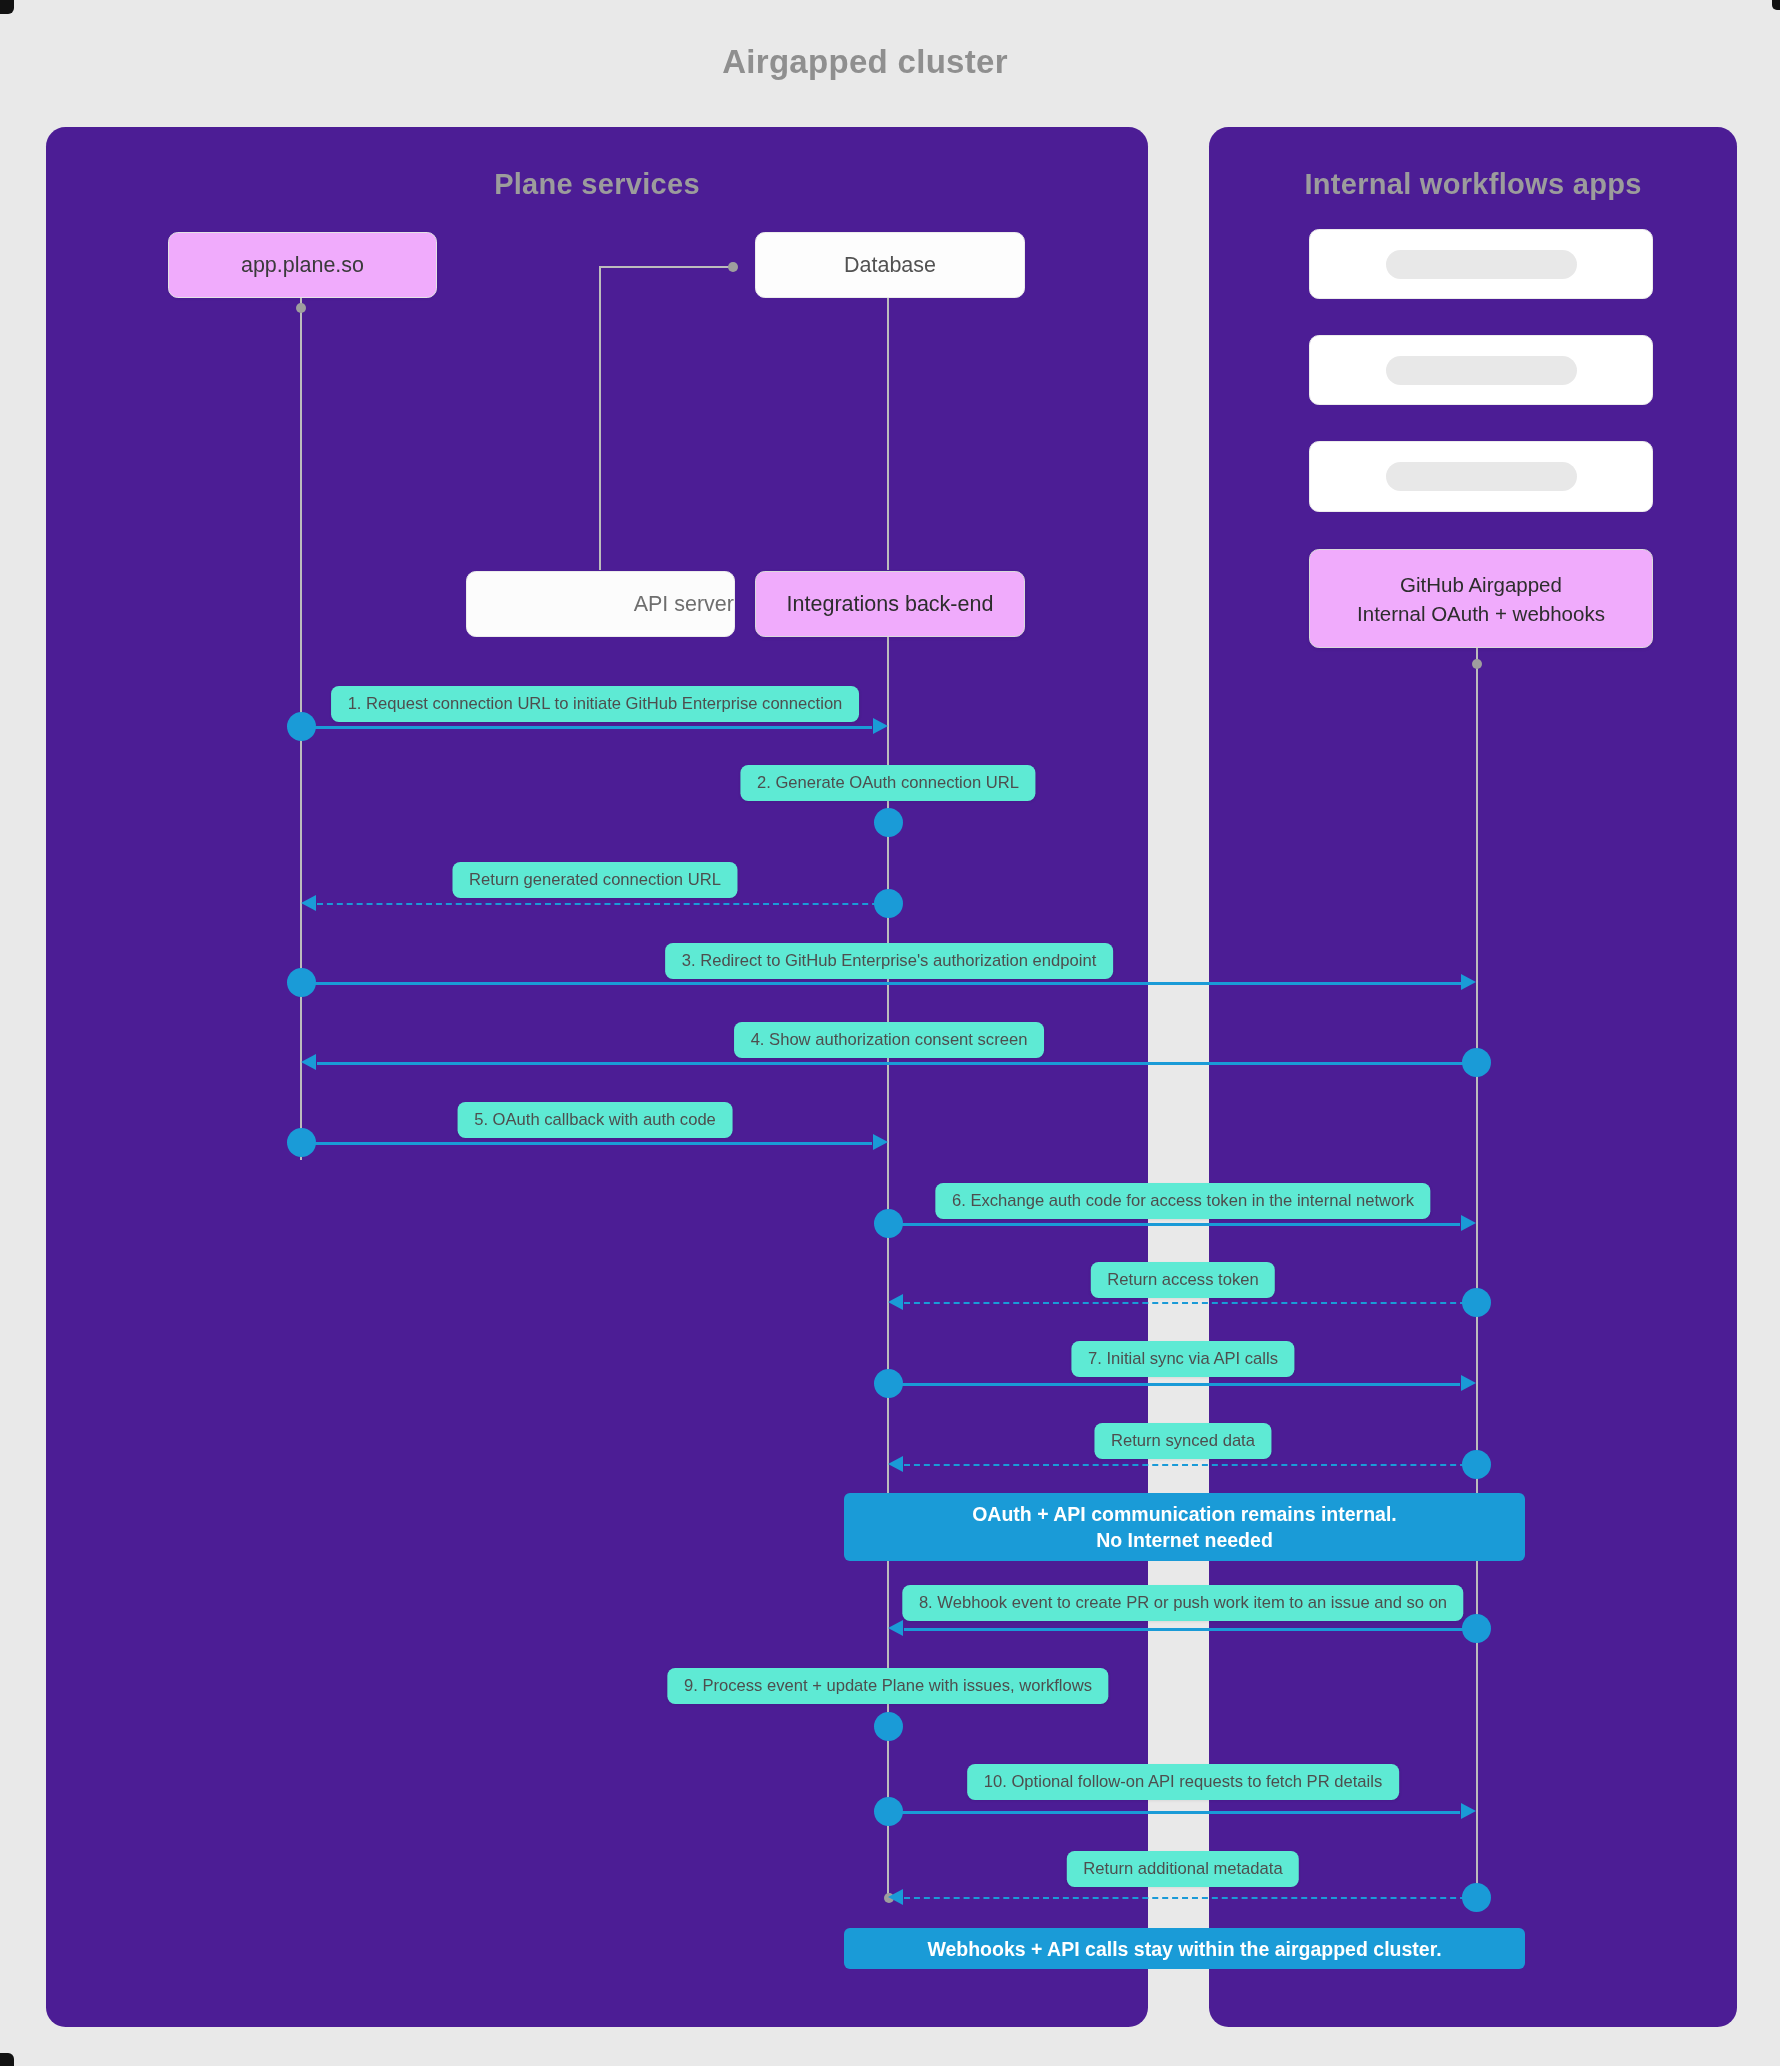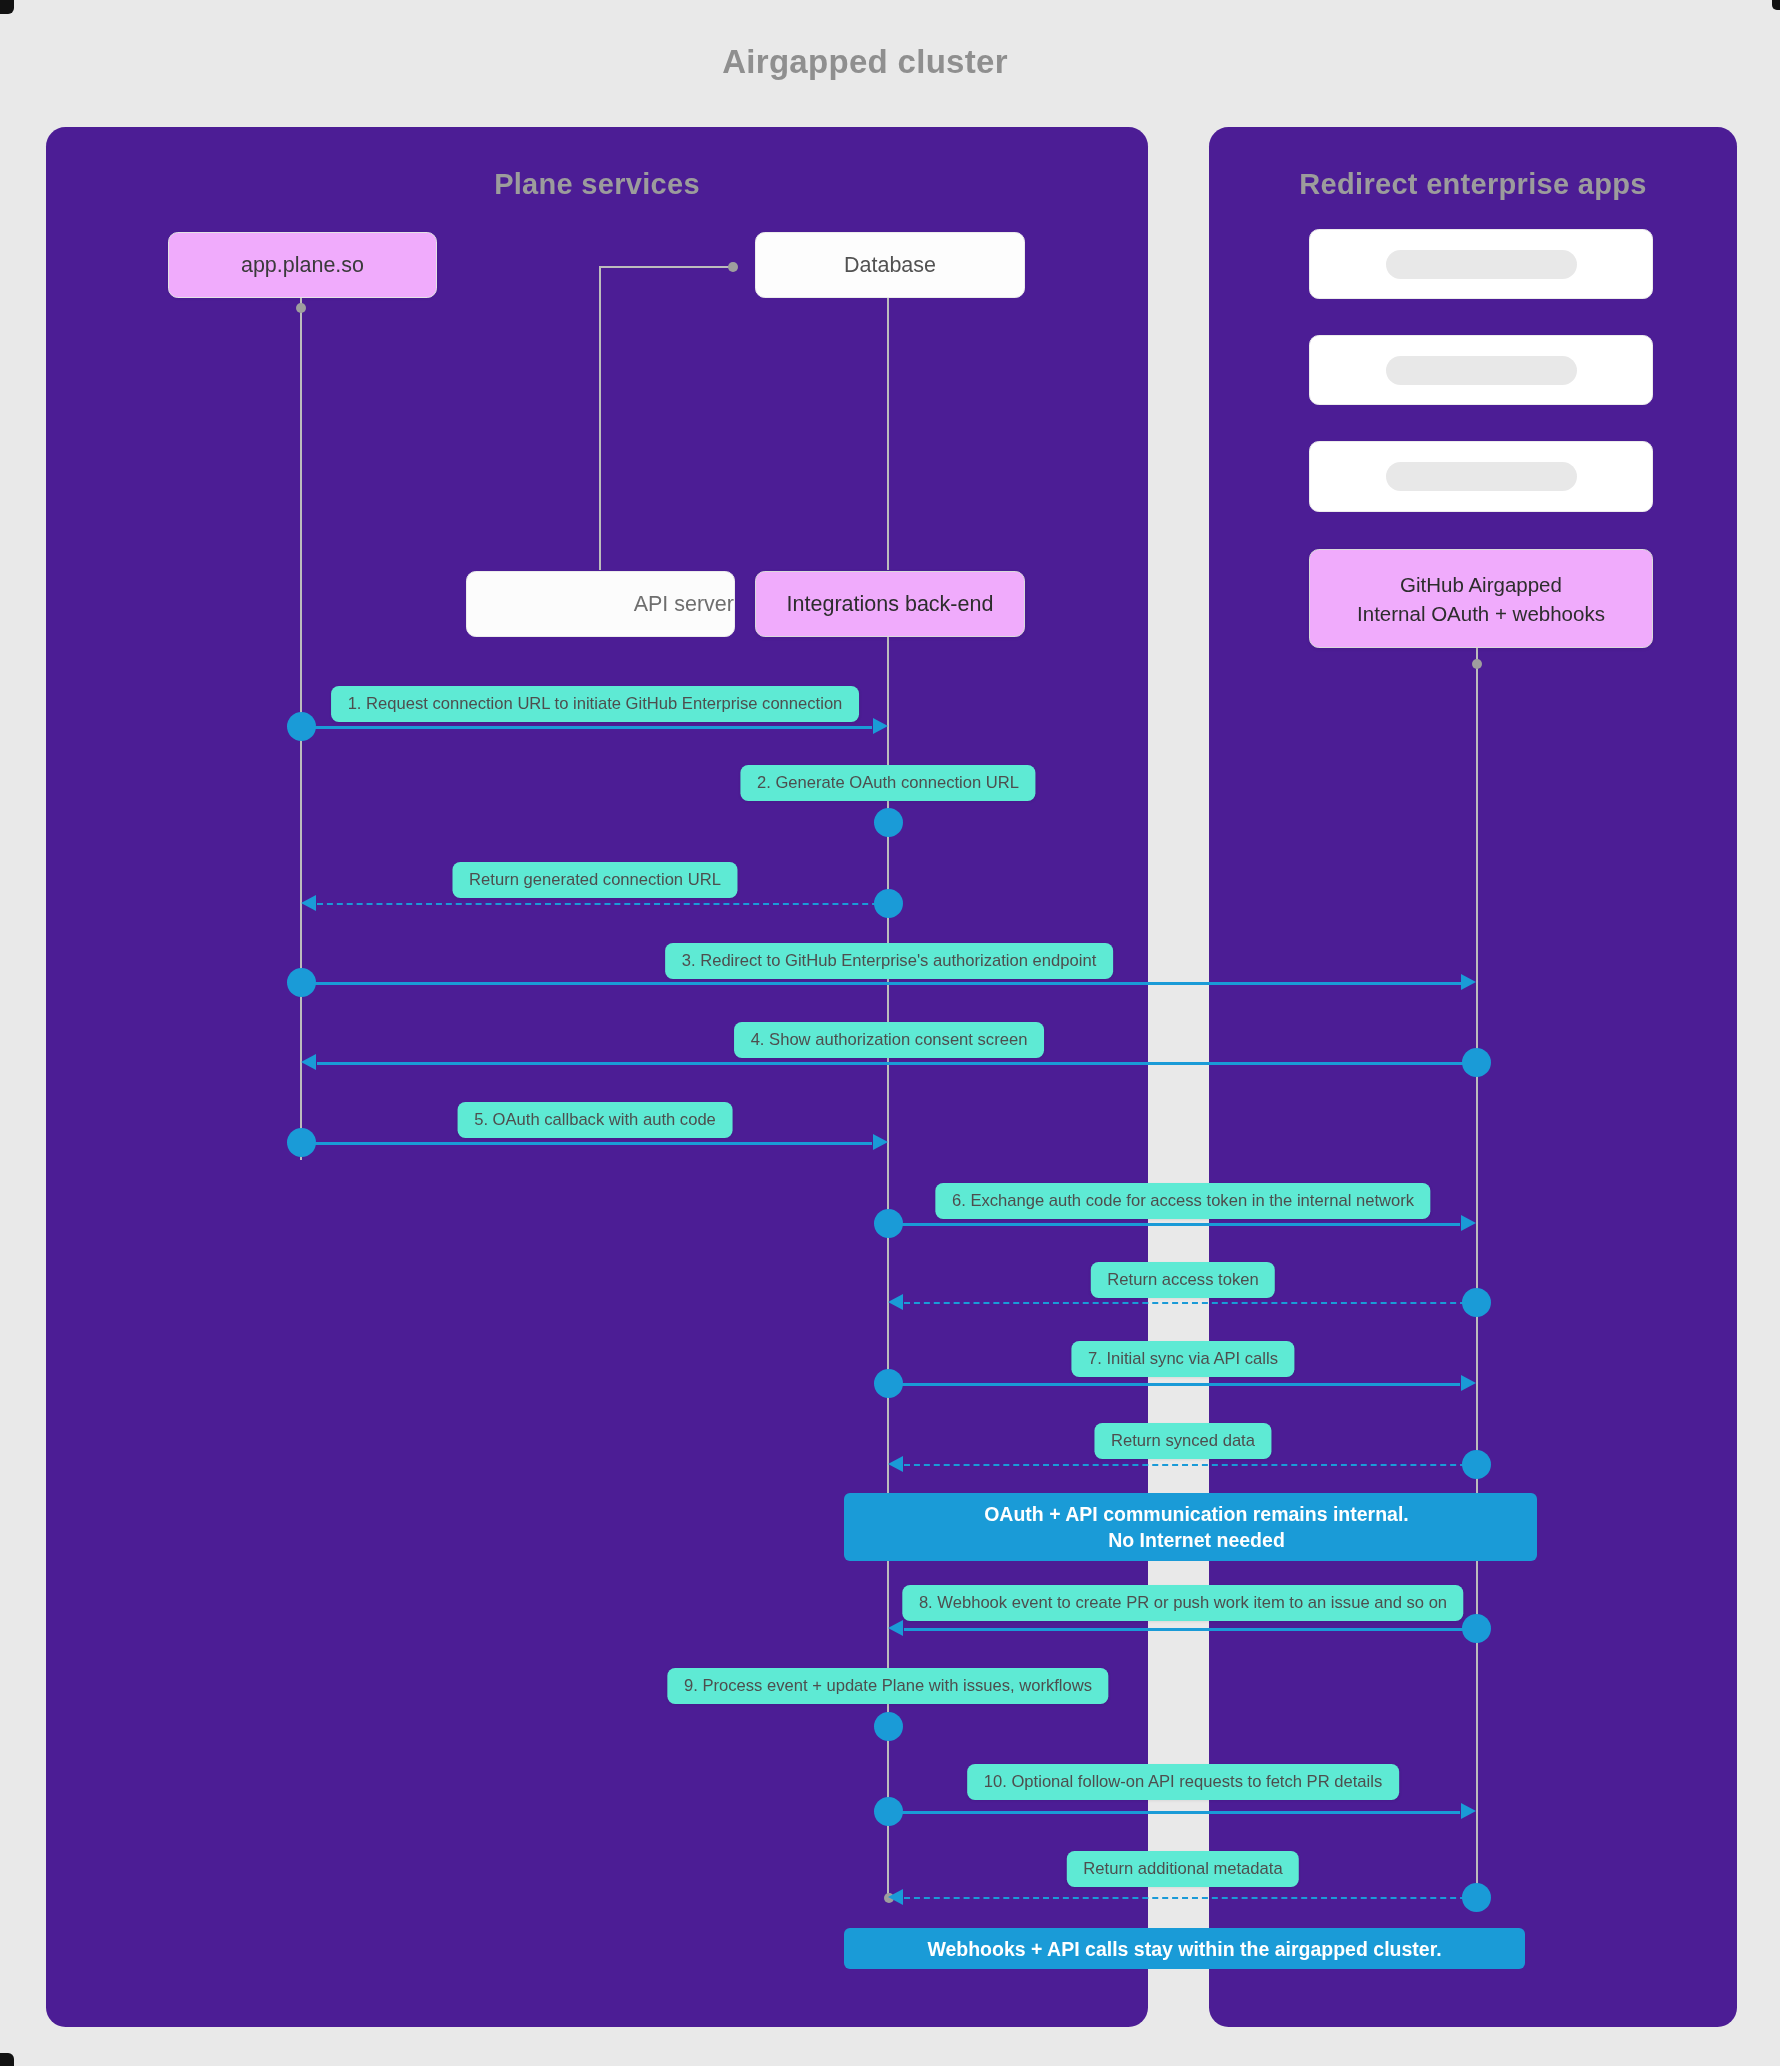--- a/index.html
+++ b/index.html
@@ -51,21 +51,21 @@
   <div class="corner-mark" style="left:0;top:0;width:13.7px;height:13.7px;border-bottom-right-radius:5.9px;"></div>
   <div class="corner-mark" style="right:0;top:0;width:8.8px;height:9.8px;border-bottom-left-radius:4.9px;"></div>
   <div class="corner-mark" style="left:0;bottom:0;width:13.7px;height:13.7px;border-top-right-radius:5.9px;"></div>
 
   <div class="page-title" style="left:865px;top:43px;">Airgapped cluster</div>
 
   <div class="panel" style="left:46px;top:127px;width:1102px;height:1900px;">
     <div class="panel-title" style="top:41px;">Plane services</div>
   </div>
   <div class="panel" style="left:1209px;top:127px;width:528px;height:1900px;">
-    <div class="panel-title" style="top:41px;">Redirect enterprise apps</div>
+    <div class="panel-title" style="top:41px;">Internal workflows apps</div>
   </div>
 
   <div class="lifeline" style="left:300px;top:296px;height:864px;"></div>
   <div class="lifeline" style="left:887px;top:296px;height:274px;"></div>
   <div class="lifeline" style="left:887px;top:635px;height:1264px;"></div>
   <div class="lifeline" style="left:1476px;top:646px;height:1253px;"></div>
   <div class="lifeline" style="left:599px;top:266px;height:304px;"></div>
   <div class="lifeline-h" style="left:599px;top:266px;width:135px;"></div>
 
   <div class="gdot" style="left:296px;top:303px;"></div>
@@ -161,21 +161,21 @@
     <div class="arr-r" style="left:1461px;top:1375px;"></div>
   </div>
 
   <div>
     <div class="mlabel" style="left:1183px;top:1423px;">Return synced data</div>
     <div class="mdot" style="left:1462px;top:1450px;"></div>
     <div class="mline-dash" style="left:904px;top:1464px;width:572px;"></div>
     <div class="arr-l" style="left:888px;top:1456px;"></div>
   </div>
 
-  <div class="banner" style="left:844px;top:1493px;width:681px;height:68px;padding-left:12px;">
+  <div class="banner" style="left:844px;top:1493px;width:681px;height:68px;">
     <span>OAuth + API communication remains internal.</span>
     <span>No Internet needed</span>
   </div>
 
   <div>
     <div class="mlabel" style="left:1183px;top:1585px;">8. Webhook event to create PR or push work item to an issue and so on</div>
     <div class="mdot" style="left:1462px;top:1614px;"></div>
     <div class="mline" style="left:904px;top:1628px;width:572px;"></div>
     <div class="arr-l" style="left:888px;top:1620px;"></div>
   </div>

